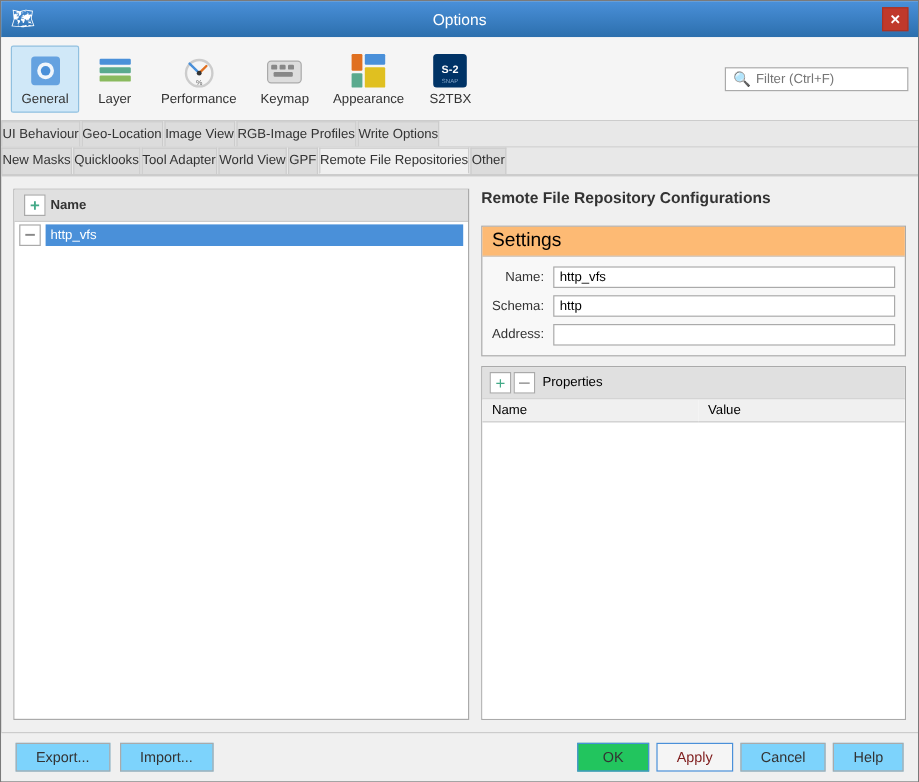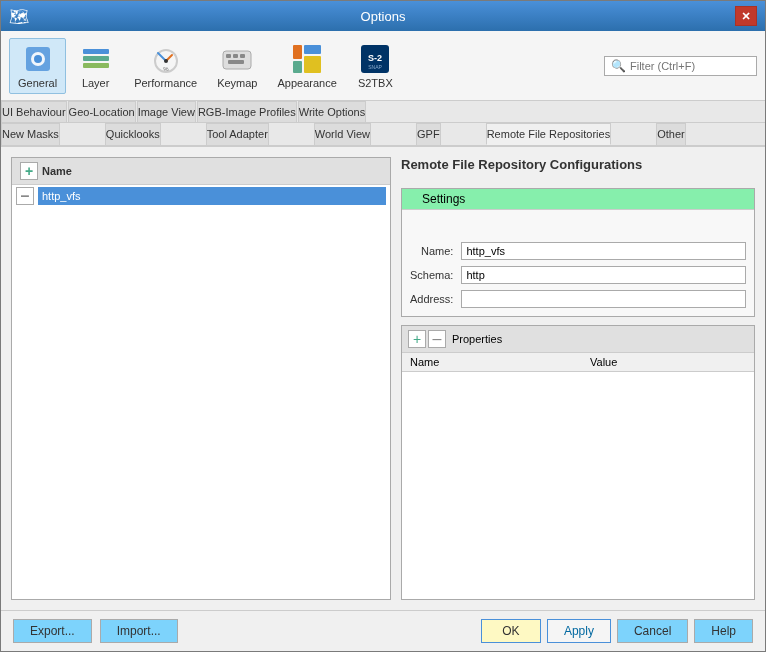--- a/index.html
+++ b/index.html
@@ -113,21 +113,20 @@
       display: flex;
       background: #e8e8e8;
       border-bottom: 1px solid #ccc;
       flex-shrink: 0;
     }
     .tabs-row2 {
       display: flex;
       background: #e8e8e8;
       border-bottom: 2px solid #ccc;
       flex-shrink: 0;
-      gap: 44px;
     }
     .tab {
       padding: 4px 0;
       cursor: pointer;
       border: 1px solid #ccc;
       border-bottom: none;
       background: #dcdcdc;
       font-size: 11px;
       color: #333;
       margin-right: 1px;
@@ -210,33 +209,32 @@
       flex: 1;
       display: flex;
       flex-direction: column;
       gap: 8px;
     }
     .settings-section, .properties-section {
       border: 1px solid #aaa;
       background: #f8f8f8;
     }
     .settings-section-title, .properties-section-title {
-      background: #86efac;
-      padding: 3px 20px;
-      font-size: 12px;
+      background: #fdba74;
+      padding: 3px 8px;
+      font-size: 16px;
       font-weight: normal;
       border-bottom: 1px solid #ccc;
     }
     .settings-grid {
       padding: 8px;
       display: grid;
       grid-template-columns: auto 1fr;
       gap: 6px 8px;
       align-items: center;
-      margin-top: 24px;
     }
     .settings-label {
       font-size: 11px;
       color: #333;
       text-align: right;
     }
     .settings-input {
       border: 1px solid #aaa;
       padding: 2px 4px;
       font-size: 11px;
@@ -302,29 +300,29 @@
     }
     .btn {
       padding: 4px 16px;
       border: 1px solid #aaa;
       background: #7dd3fc;
       cursor: pointer;
       font-size: 12px;
       color: #333;
     }
     .btn-ok {
-      background: #fef9c3;
+      background: #22c55e;
       border: 1px solid #4a90d9;
       color: #333;
       min-width: 60px;
     }
     .btn-apply {
       background: #f5f5f5;
       border: 1px solid #4a90d9;
-      color: #0369a1;
+      color: #7f1d1d;
       min-width: 60px;
     }
     .btn-cancel { min-width: 60px; }
     .btn-help { min-width: 45px; }
   </style>
 </head>
 <body>
 
 <div class="window">
 

